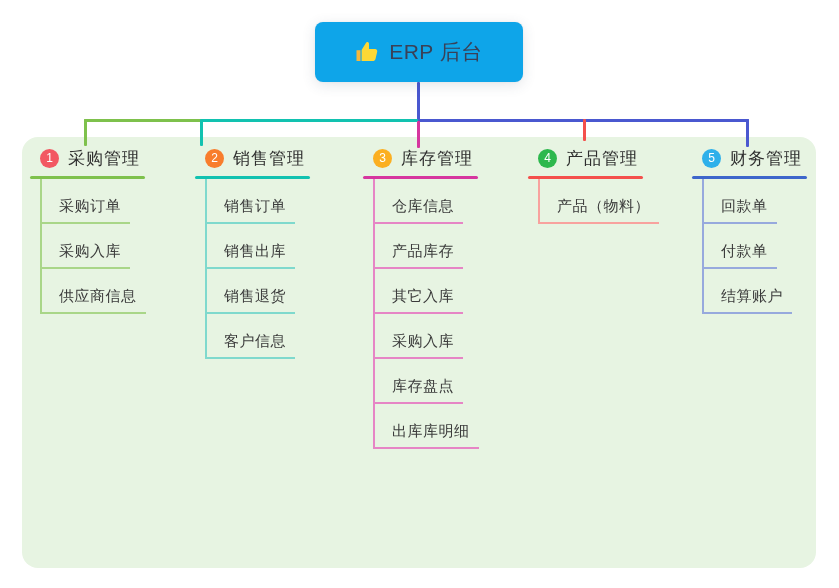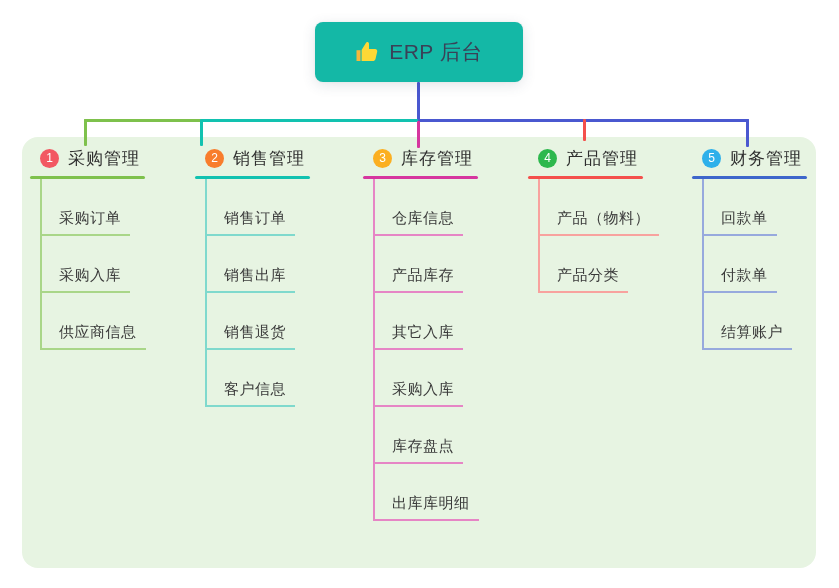--- a/index.html
+++ b/index.html
@@ -1,32 +1,32 @@
 <!DOCTYPE html>
 <html><head>
 <meta charset="utf-8">
 <style>
   html,body{margin:0;padding:0;background:#fff;}
   body{font-family:"Liberation Sans","DejaVu Sans",sans-serif;}
   .stage{position:relative;width:839px;height:588px;background:#fff;overflow:hidden;}
   .panel{position:absolute;left:22px;top:137px;width:794px;height:431px;background:#e7f4e2;border-radius:16px;}
   .conn{position:absolute;z-index:1;border-radius:1px;}
-  .root-card{position:absolute;left:315px;top:22px;width:208px;height:60px;background:#14b8a6;border-radius:8px;
+  .root-card{position:absolute;left:315px;top:22px;width:208px;height:60px;background:#0ea5e9;border-radius:8px;
              box-shadow:0 3px 14px rgba(60,70,90,.14),0 0 2px rgba(60,70,90,.08);
              display:flex;align-items:center;justify-content:center;gap:10px;z-index:3;}
   .root-title{font-size:21px;color:#3a4157;font-weight:500;letter-spacing:.5px;}
   .branch{position:absolute;top:145px;z-index:2;}
   .b0{left:30px}.b1{left:195px}.b2{left:363px}.b3{left:528px}.b4{left:692px}
   .branch-head{display:flex;align-items:center;gap:9px;height:27px;padding-left:10px;}
   .badge{width:19px;height:19px;border-radius:50%;color:#fff;font-size:12px;line-height:19px;
          display:flex;align-items:center;justify-content:center;flex:0 0 19px;}
   .branch-label{font-size:17px;color:#2e2e2e;letter-spacing:1px;white-space:nowrap;font-family:Liberation Mono, monospace;}
   .branch-underline{width:115px;height:3px;margin-top:4px;border-radius:2px;background:var(--main);}
   .children{margin-left:10px;border-left:2px solid var(--light);}
-  .child-row{height:57px;display:flex;align-items:flex-end;}
+  .child-row{height:45px;display:flex;align-items:flex-end;}
   .child{border-bottom:2px solid var(--light);padding:0 9px 6px 17px;font-size:15px;color:#3b3b3b;
          letter-spacing:.5px;white-space:nowrap;}
   .thumb{width:24px;height:24px;flex:0 0 24px;}
 </style>
 </head>
 <body>
 
 <div class="stage">
 
   <div class="panel"></div>
@@ -121,23 +121,20 @@
   <div class="branch b3" style="--main: #f4504c; --light: #f8a29e;">
     <div class="branch-head">
       <span class="badge" style="background: rgb(45, 184, 77);">4</span>
       <span class="branch-label">产品管理</span>
     </div>
     <div class="branch-underline"></div>
     <div class="children">
       <div class="child-row">
           <div class="child">产品（物料）</div>
         </div>
-      <div class="child-row">
-          <div class="child">产品分类</div>
-        </div>
     </div>
   </div>
 
   <div class="branch b4" style="--main: #3e66cb; --light: #97a9dd;">
     <div class="branch-head">
       <span class="badge" style="background: rgb(46, 176, 234);">5</span>
       <span class="branch-label">财务管理</span>
     </div>
     <div class="branch-underline"></div>
     <div class="children">

